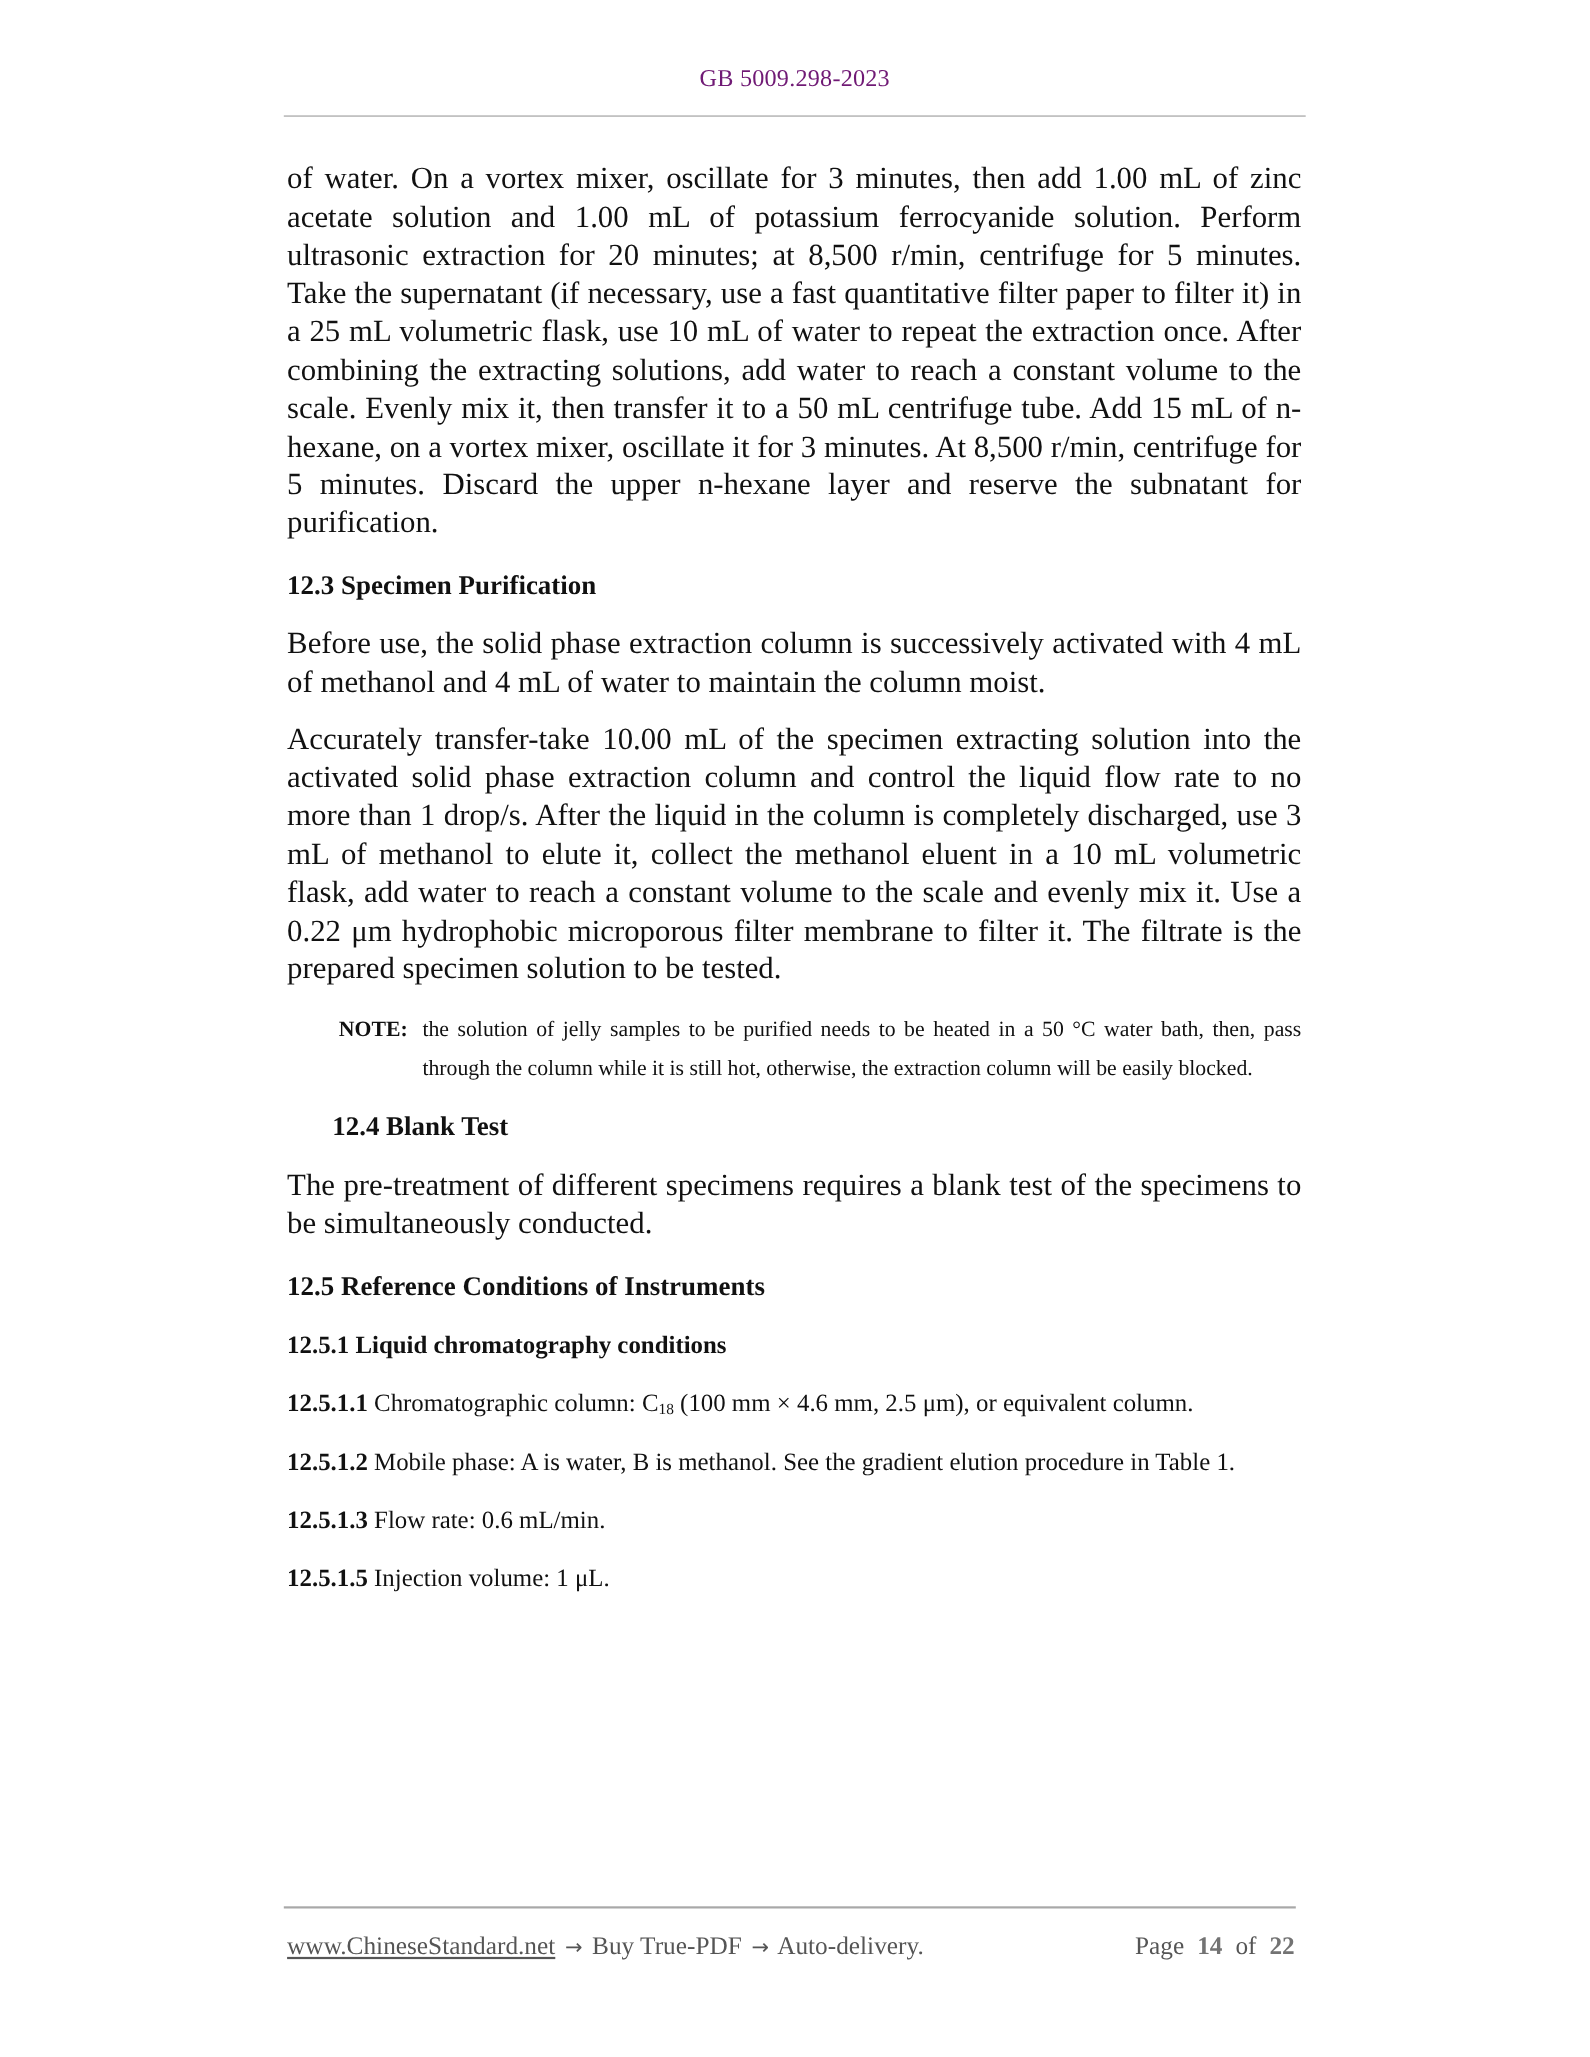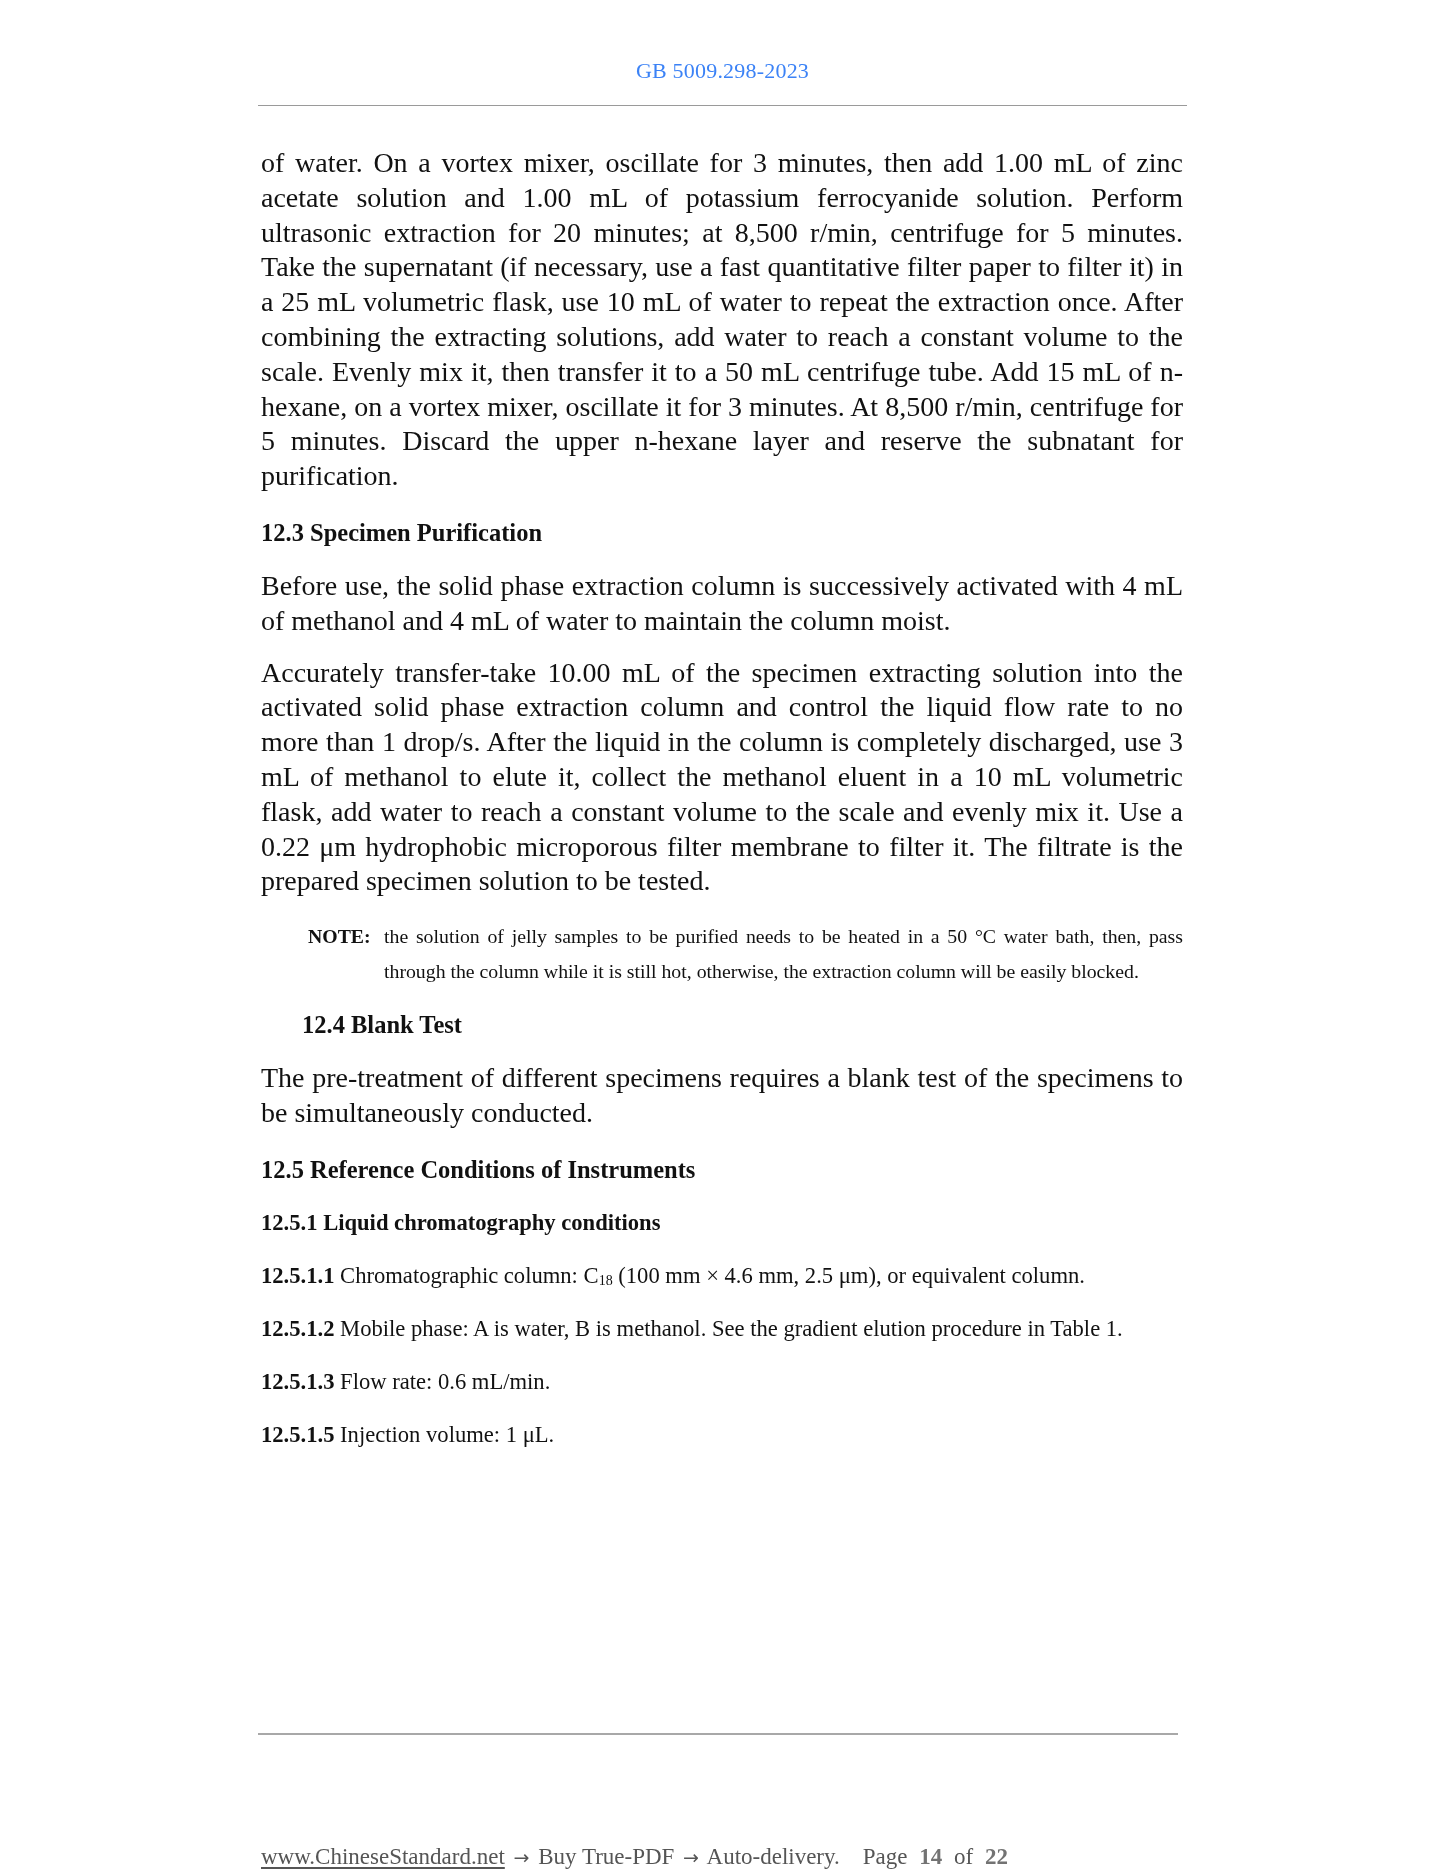--- a/index.html
+++ b/index.html
@@ -15,21 +15,21 @@
       font-family: "Liberation Serif", "DejaVu Serif", serif;
       color: #111111;
     }
     .page-header {
       position: absolute;
       left: 258px;
       width: 929px;
       top: 58px;
       text-align: center;
       font-size: 22px;
-      color: #3b82f6;
+      color: #701a75;
       letter-spacing: 0.2px;
     }
     .header-rule {
       position: absolute;
       left: 258px;
       width: 929px;
       top: 105px;
       height: 0;
       border-top: 1.5px solid #9a9a9a;
     }
@@ -92,26 +92,26 @@
       left: 258px;
       width: 920px;
       top: 1733px;
       height: 0;
       border-top: 2px solid #a8a8a8;
     }
     .footer {
       position: absolute;
       left: 261px;
       width: 916px;
-      top: 1844px;
+      top: 1756px;
       font-size: 23px;
       color: #555555;
       display: flex;
+      justify-content: space-between;
       align-items: baseline;
-      gap: 23px;
     }
     .footer a {
       color: #555555;
       text-decoration: underline;
       text-underline-offset: 3px;
     }
     .footer .arrow {
       font-family: "DejaVu Sans", sans-serif;
       font-size: 19px;
       padding: 0 3px;

